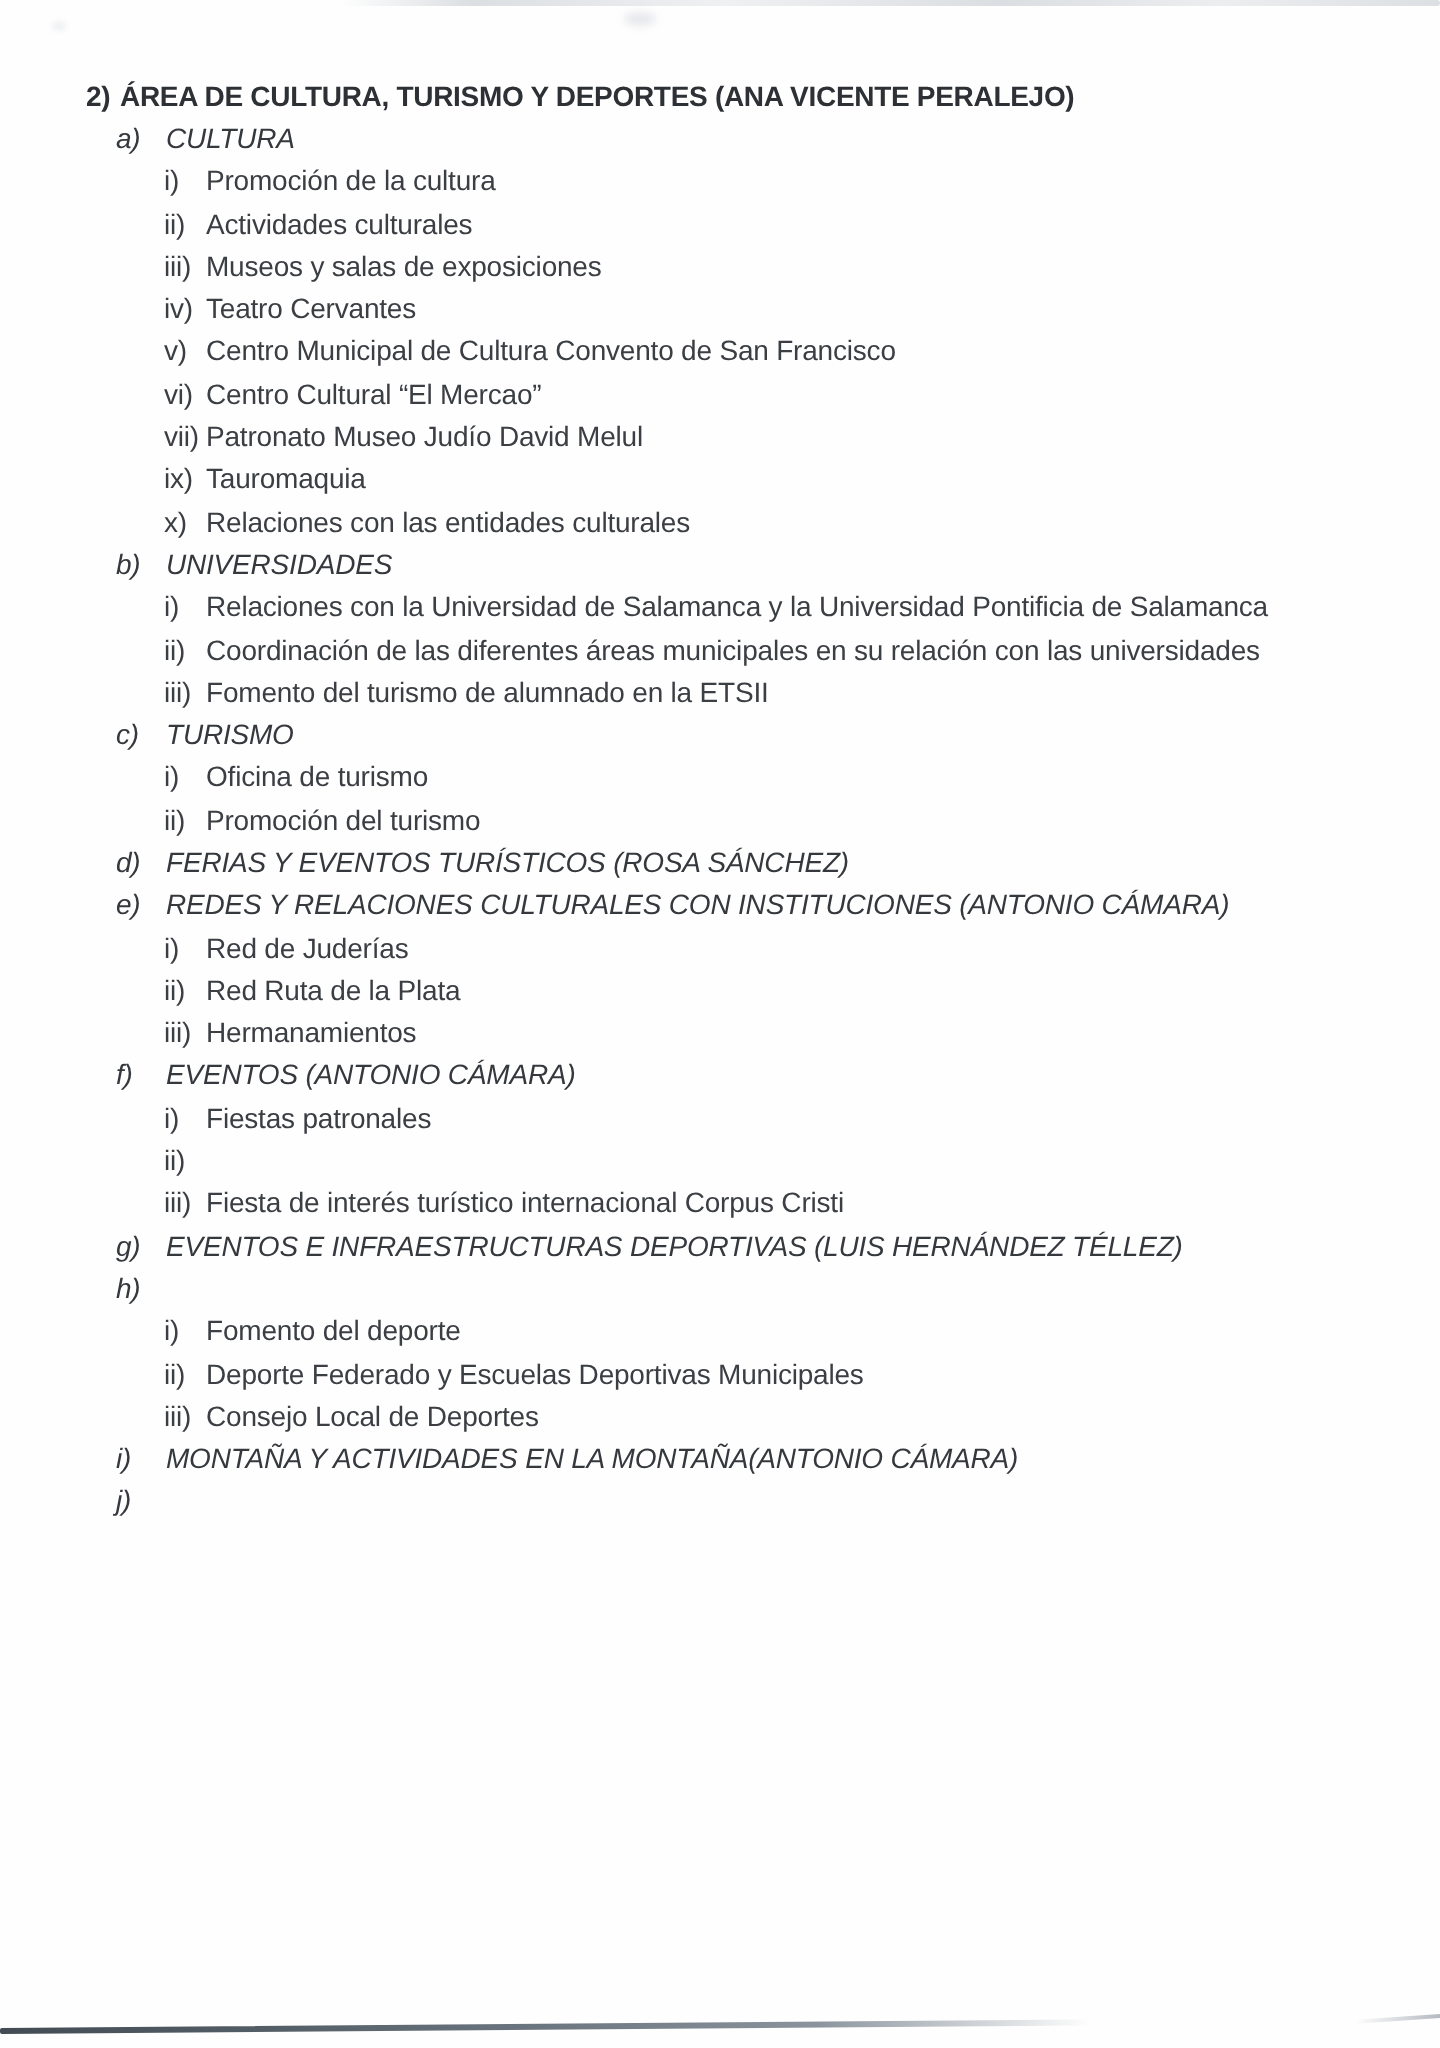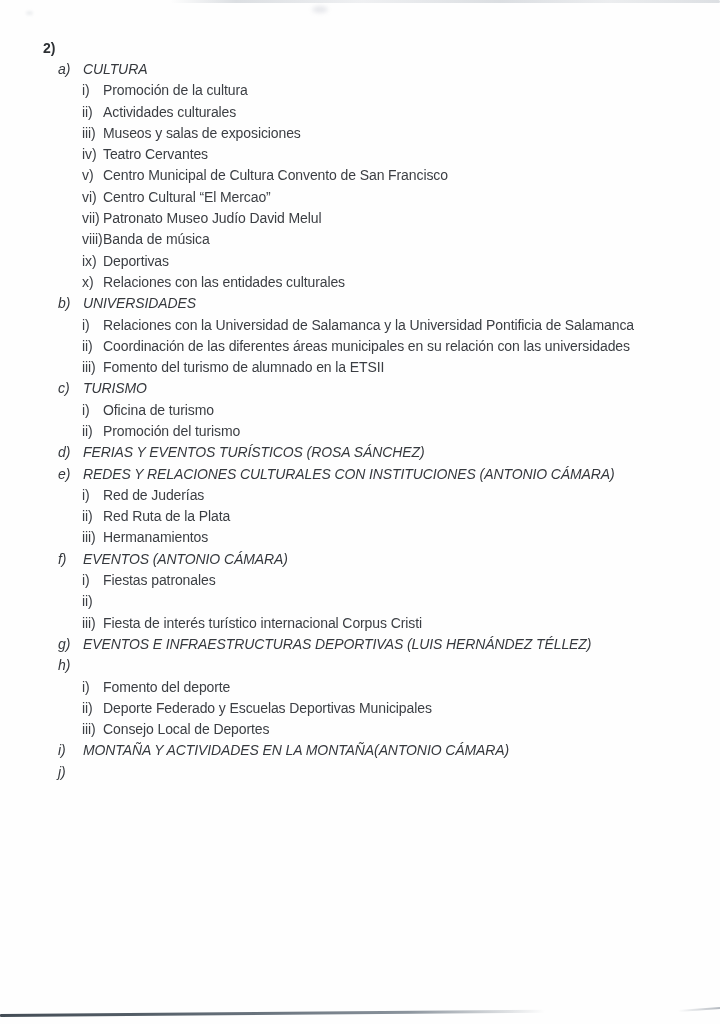--- a/index.html
+++ b/index.html
@@ -131,20 +131,21 @@
 
 <div class="page">
 
   <div class="scan-top-edge"></div>
   <div class="scan-smudge-top"></div>
   <div class="scan-smudge-left"></div>
 
   <div class="content">
     <div class="row heading-row">
       <span class="heading-num">2)</span>
+      <span class="heading-title">ÁREA DE CULTURA, TURISMO Y DEPORTES (ANA VICENTE PERALEJO)</span>
     </div>
     <div id="outline">
         <div class="section">
           <div class="row sec-row">
             <span class="sec-letter">a)</span>
             <span class="sec-title">CULTURA</span>
           </div>
           <div class="row item-row">
             <span class="item-num">i)</span>
             <span class="item-text">Promoción de la cultura</span>
@@ -167,26 +168,22 @@
           </div>
           <div class="row item-row">
             <span class="item-num">vi)</span>
             <span class="item-text">Centro Cultural “El Mercao”</span>
           </div>
           <div class="row item-row">
             <span class="item-num">vii)</span>
             <span class="item-text">Patronato Museo Judío David Melul</span>
           </div>
           <div class="row item-row">
-            <span class="item-num">viii)</span>
-            <span class="item-text">Banda de música</span>
-          </div>
-          <div class="row item-row">
             <span class="item-num">ix)</span>
-            <span class="item-text">Deportivas</span>
+            <span class="item-text">Tauromaquia</span>
           </div>
           <div class="row item-row">
             <span class="item-num">x)</span>
             <span class="item-text">Relaciones con las entidades culturales</span>
           </div>
         </div>
         <div class="section">
           <div class="row sec-row">
             <span class="sec-letter">b)</span>
             <span class="sec-title">UNIVERSIDADES</span>

